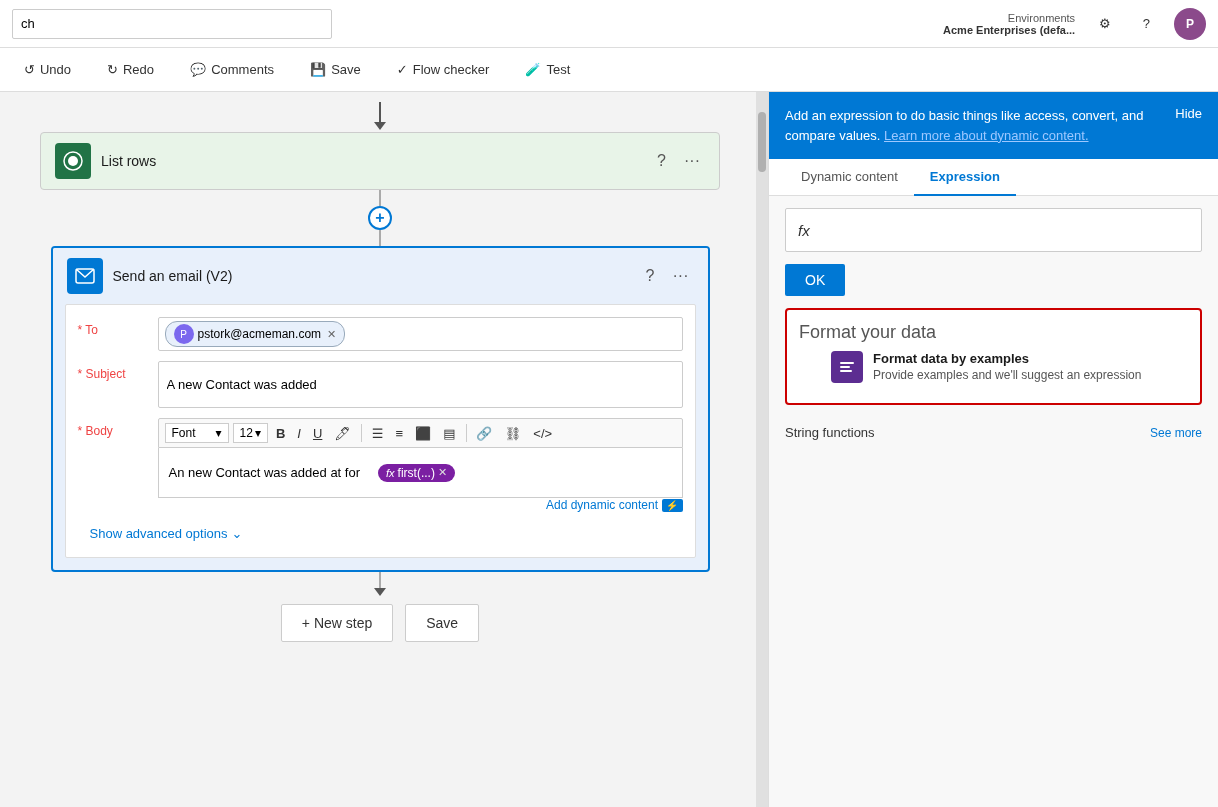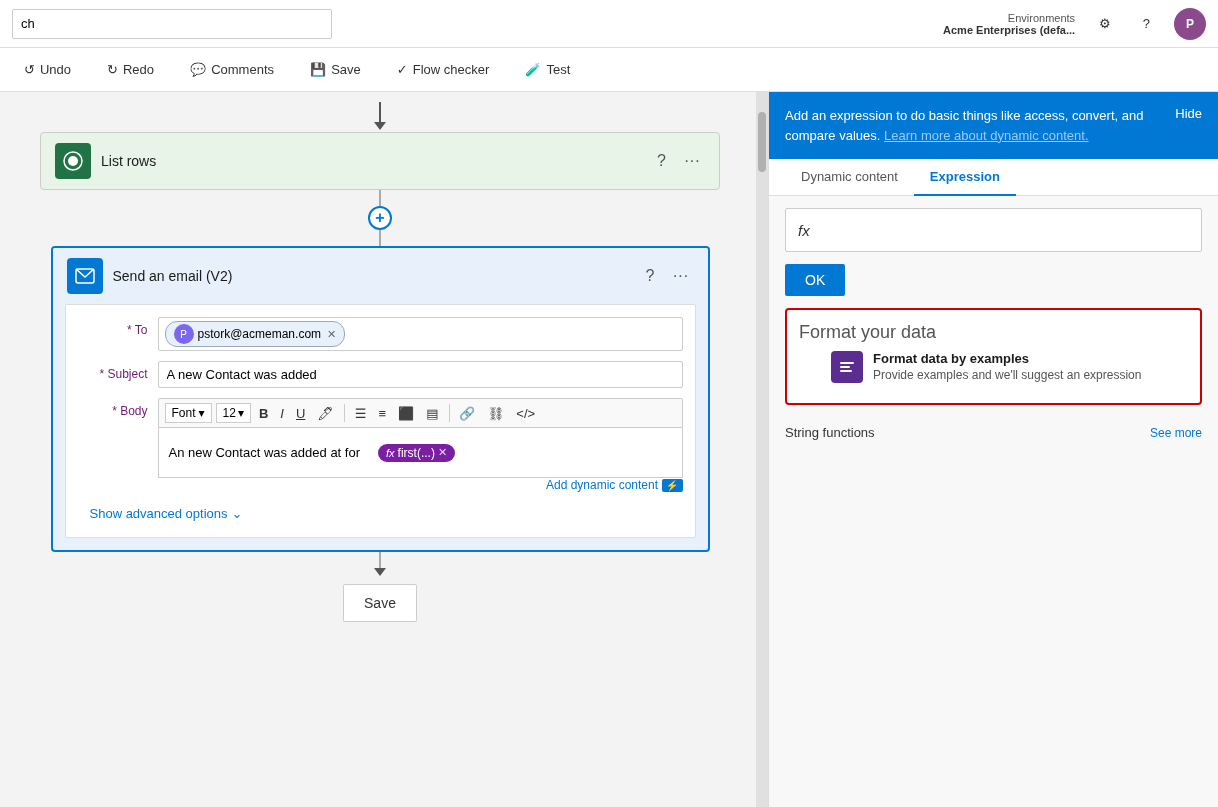--- a/index.html
+++ b/index.html
@@ -230,29 +230,28 @@
     
     .field-row {
       display: flex;
       align-items: flex-start;
       margin-bottom: 10px;
       gap: 10px;
     }
     .field-label {
       min-width: 70px;
       font-size: 12px;
-      color: #701a75;
+      color: #ef4444;
       padding-top: 6px;
-      text-align: right;
     }
     .field-input {
       flex: 1;
       border: 1px solid #ccc;
       border-radius: 2px;
-      padding: 5px 8px;
+      padding: 15px 8px;
       font-size: 13px;
       background: #fff;
     }
     .to-field {
       display: flex;
       align-items: center;
       border: 1px solid #ccc;
       border-radius: 2px;
       padding: 3px 6px;
       flex: 1;
@@ -289,21 +288,21 @@
       gap: 4px;
       flex-wrap: wrap;
     }
     .font-select {
       display: flex; align-items: center;
       border: 1px solid #ccc;
       padding: 2px 6px;
       font-size: 12px;
       cursor: pointer;
       background: #fff;
-      gap: 3px;
+      gap: 20px;
     }
     .font-size-select {
       display: flex; align-items: center;
       border: 1px solid #ccc;
       padding: 2px 6px;
       font-size: 12px;
       cursor: pointer;
       background: #fff;
       gap: 2px;
     }
@@ -678,20 +677,23 @@
         </div>
       </div>
 
       <div style="display:flex;flex-direction:column;align-items:center;margin-top:0;">
         <div class="v-line"></div>
         <div class="arrow-down"></div>
       </div>
 
       <div class="new-step-area">
         <button class="new-step-btn">
+          <span>+ New step</span>
+        </button>
+        <button class="new-step-btn">
           <span>Save</span>
         </button>
       </div>
     </div>
 
     <div class="scrollbar">
       <div class="scrollbar-thumb"></div>
     </div>
   </div>
 

